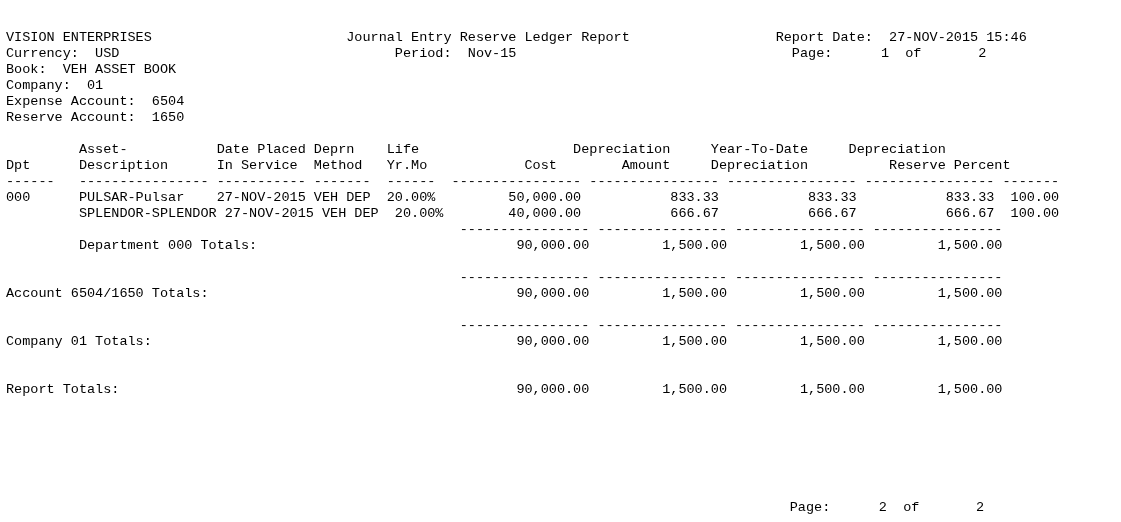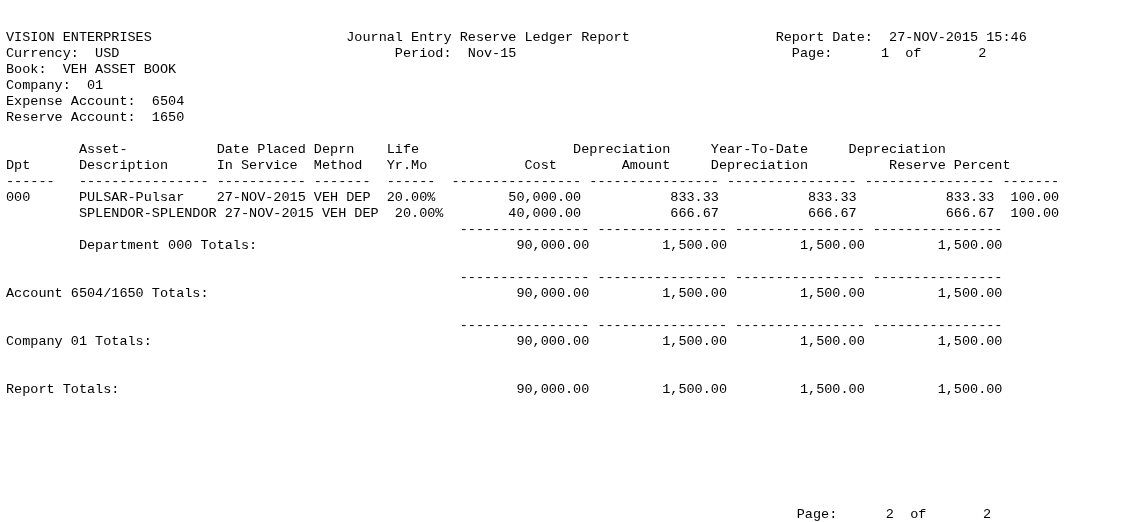--- a/index.html
+++ b/index.html
@@ -31,21 +31,21 @@
     font-size: 13.5px;
     line-height: 16px;
     letter-spacing: 0px;
     white-space: pre;
     color: #000000;
   }
   pre.footer {
     position: absolute;
     left: 6px;
     top: 494px;
-    margin: 13px;
+    margin: 6px;
     padding: 0;
     font-family: "Liberation Mono", "DejaVu Sans Mono", monospace;
     font-size: 13.5px;
     line-height: 16px;
     white-space: pre;
     color: #000000;
   }
 </style>
 </head>
 <body>

